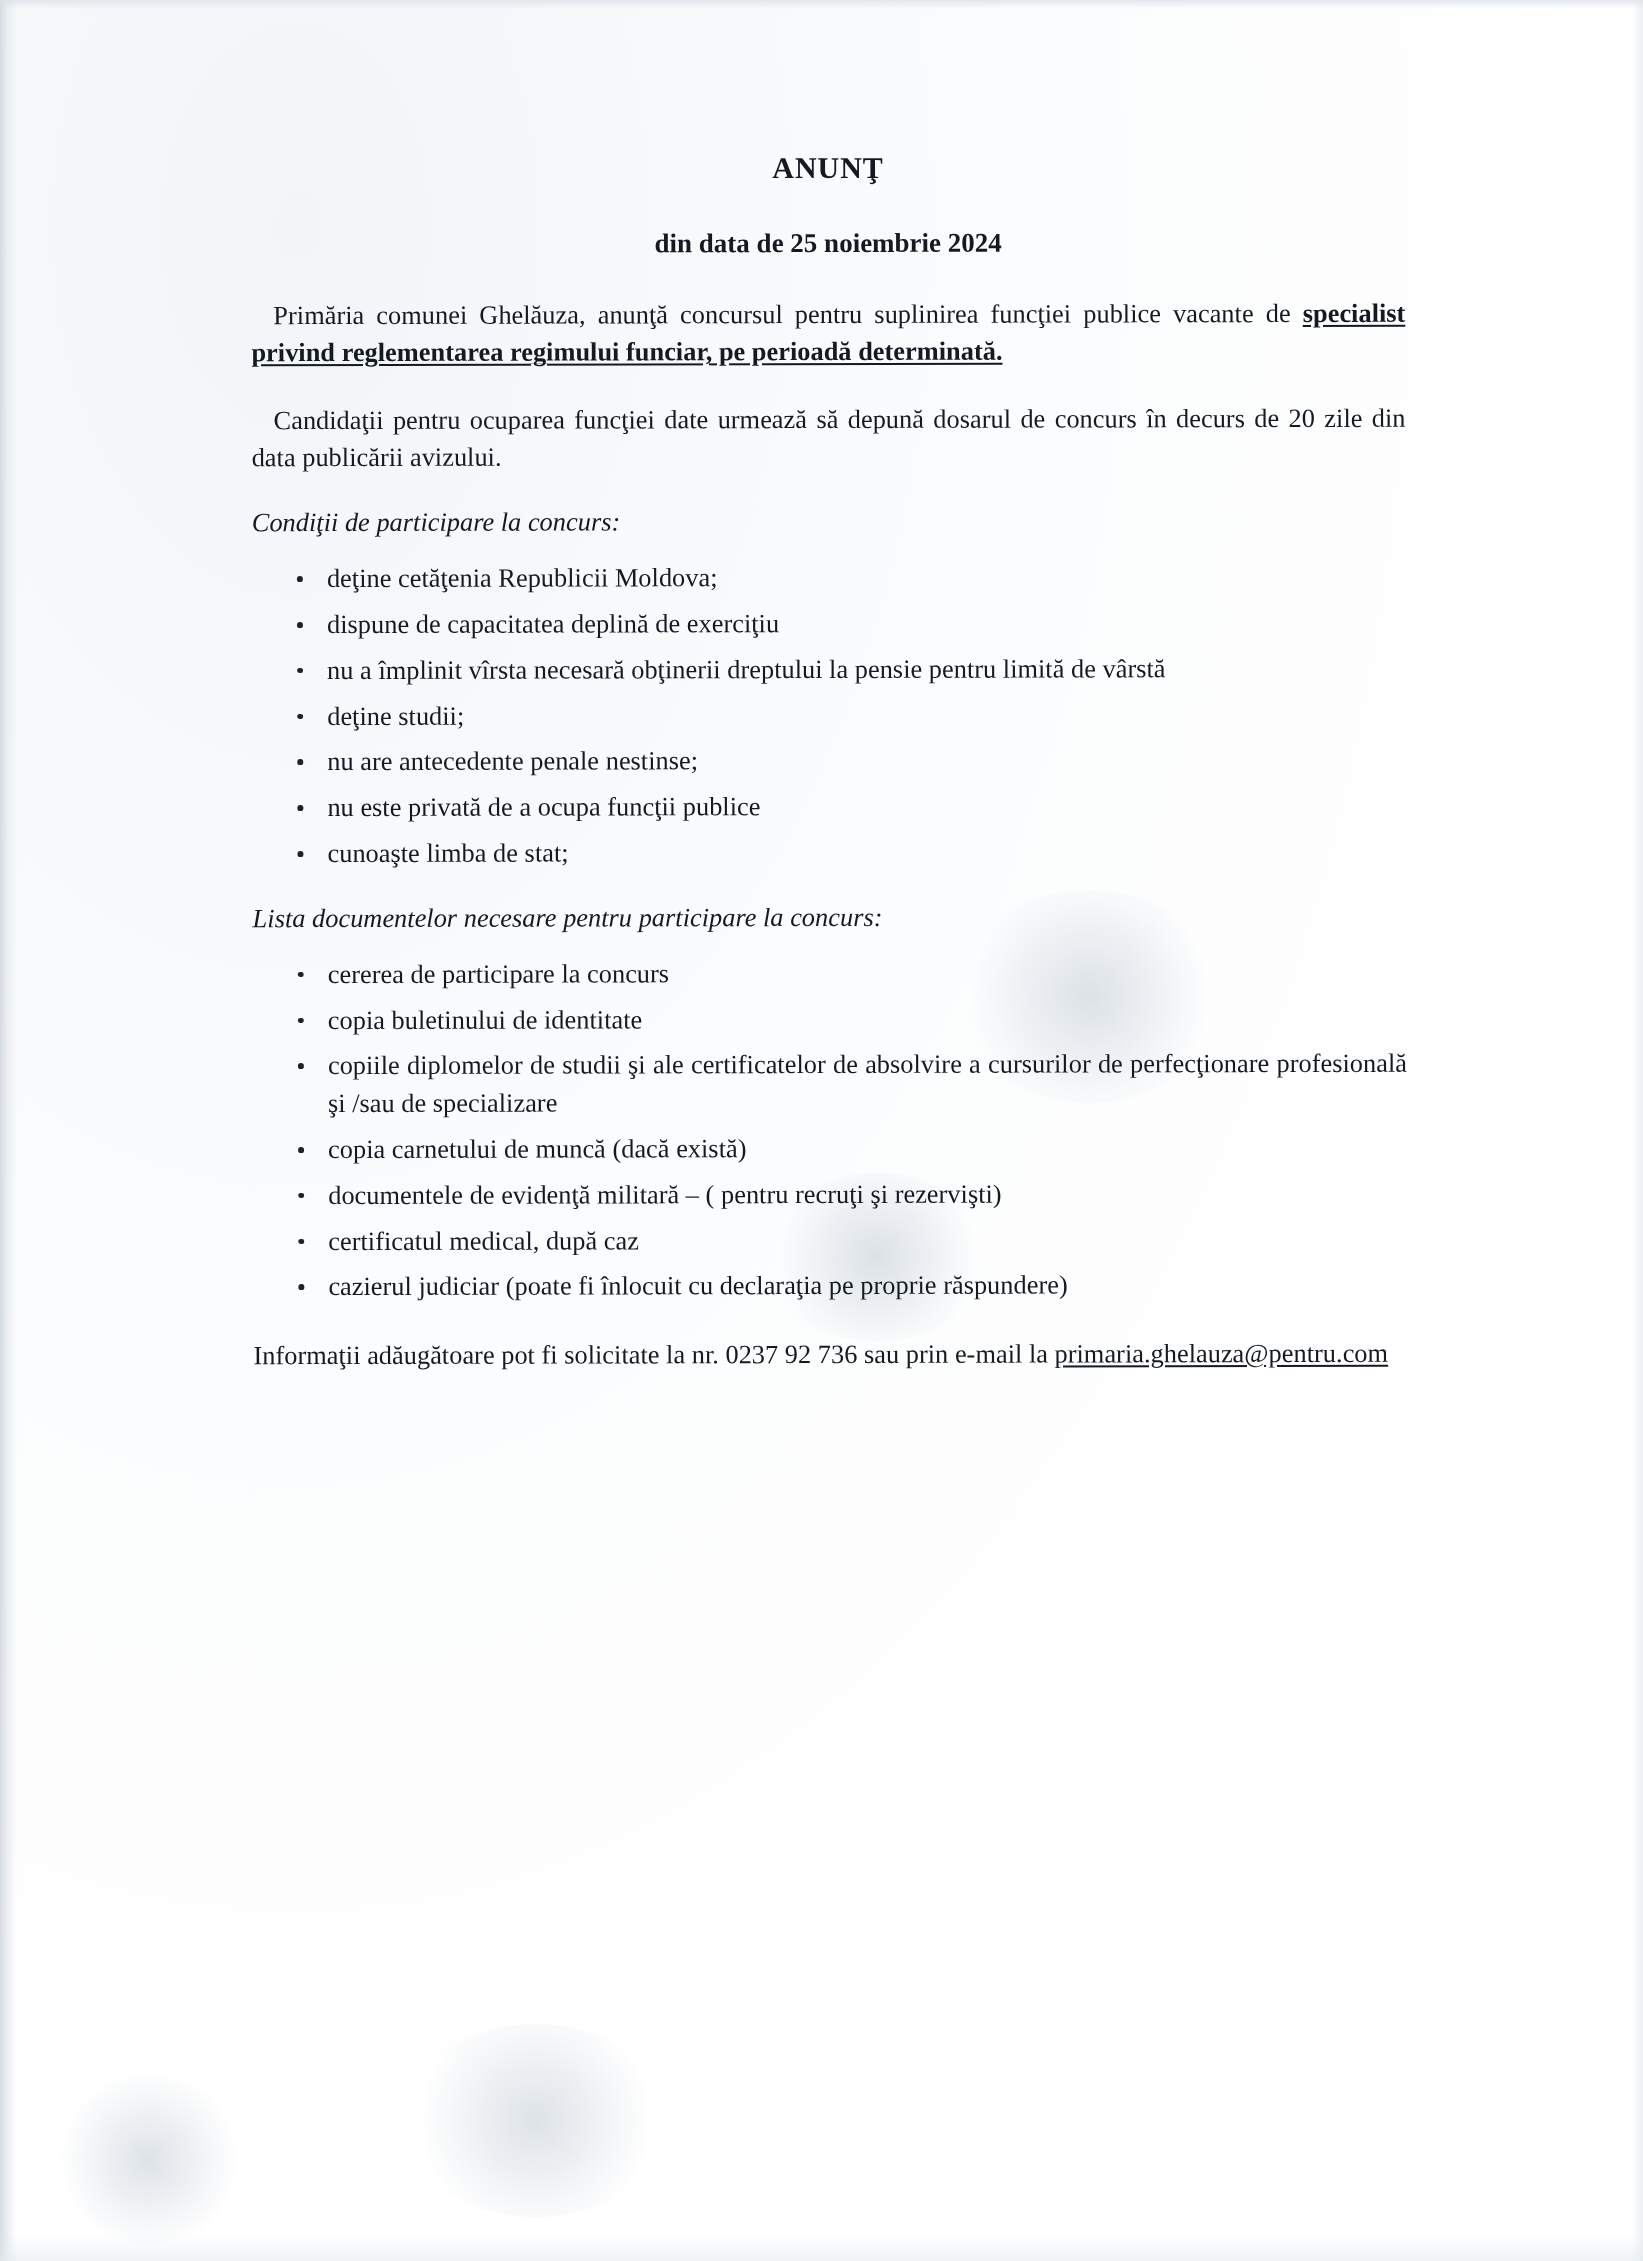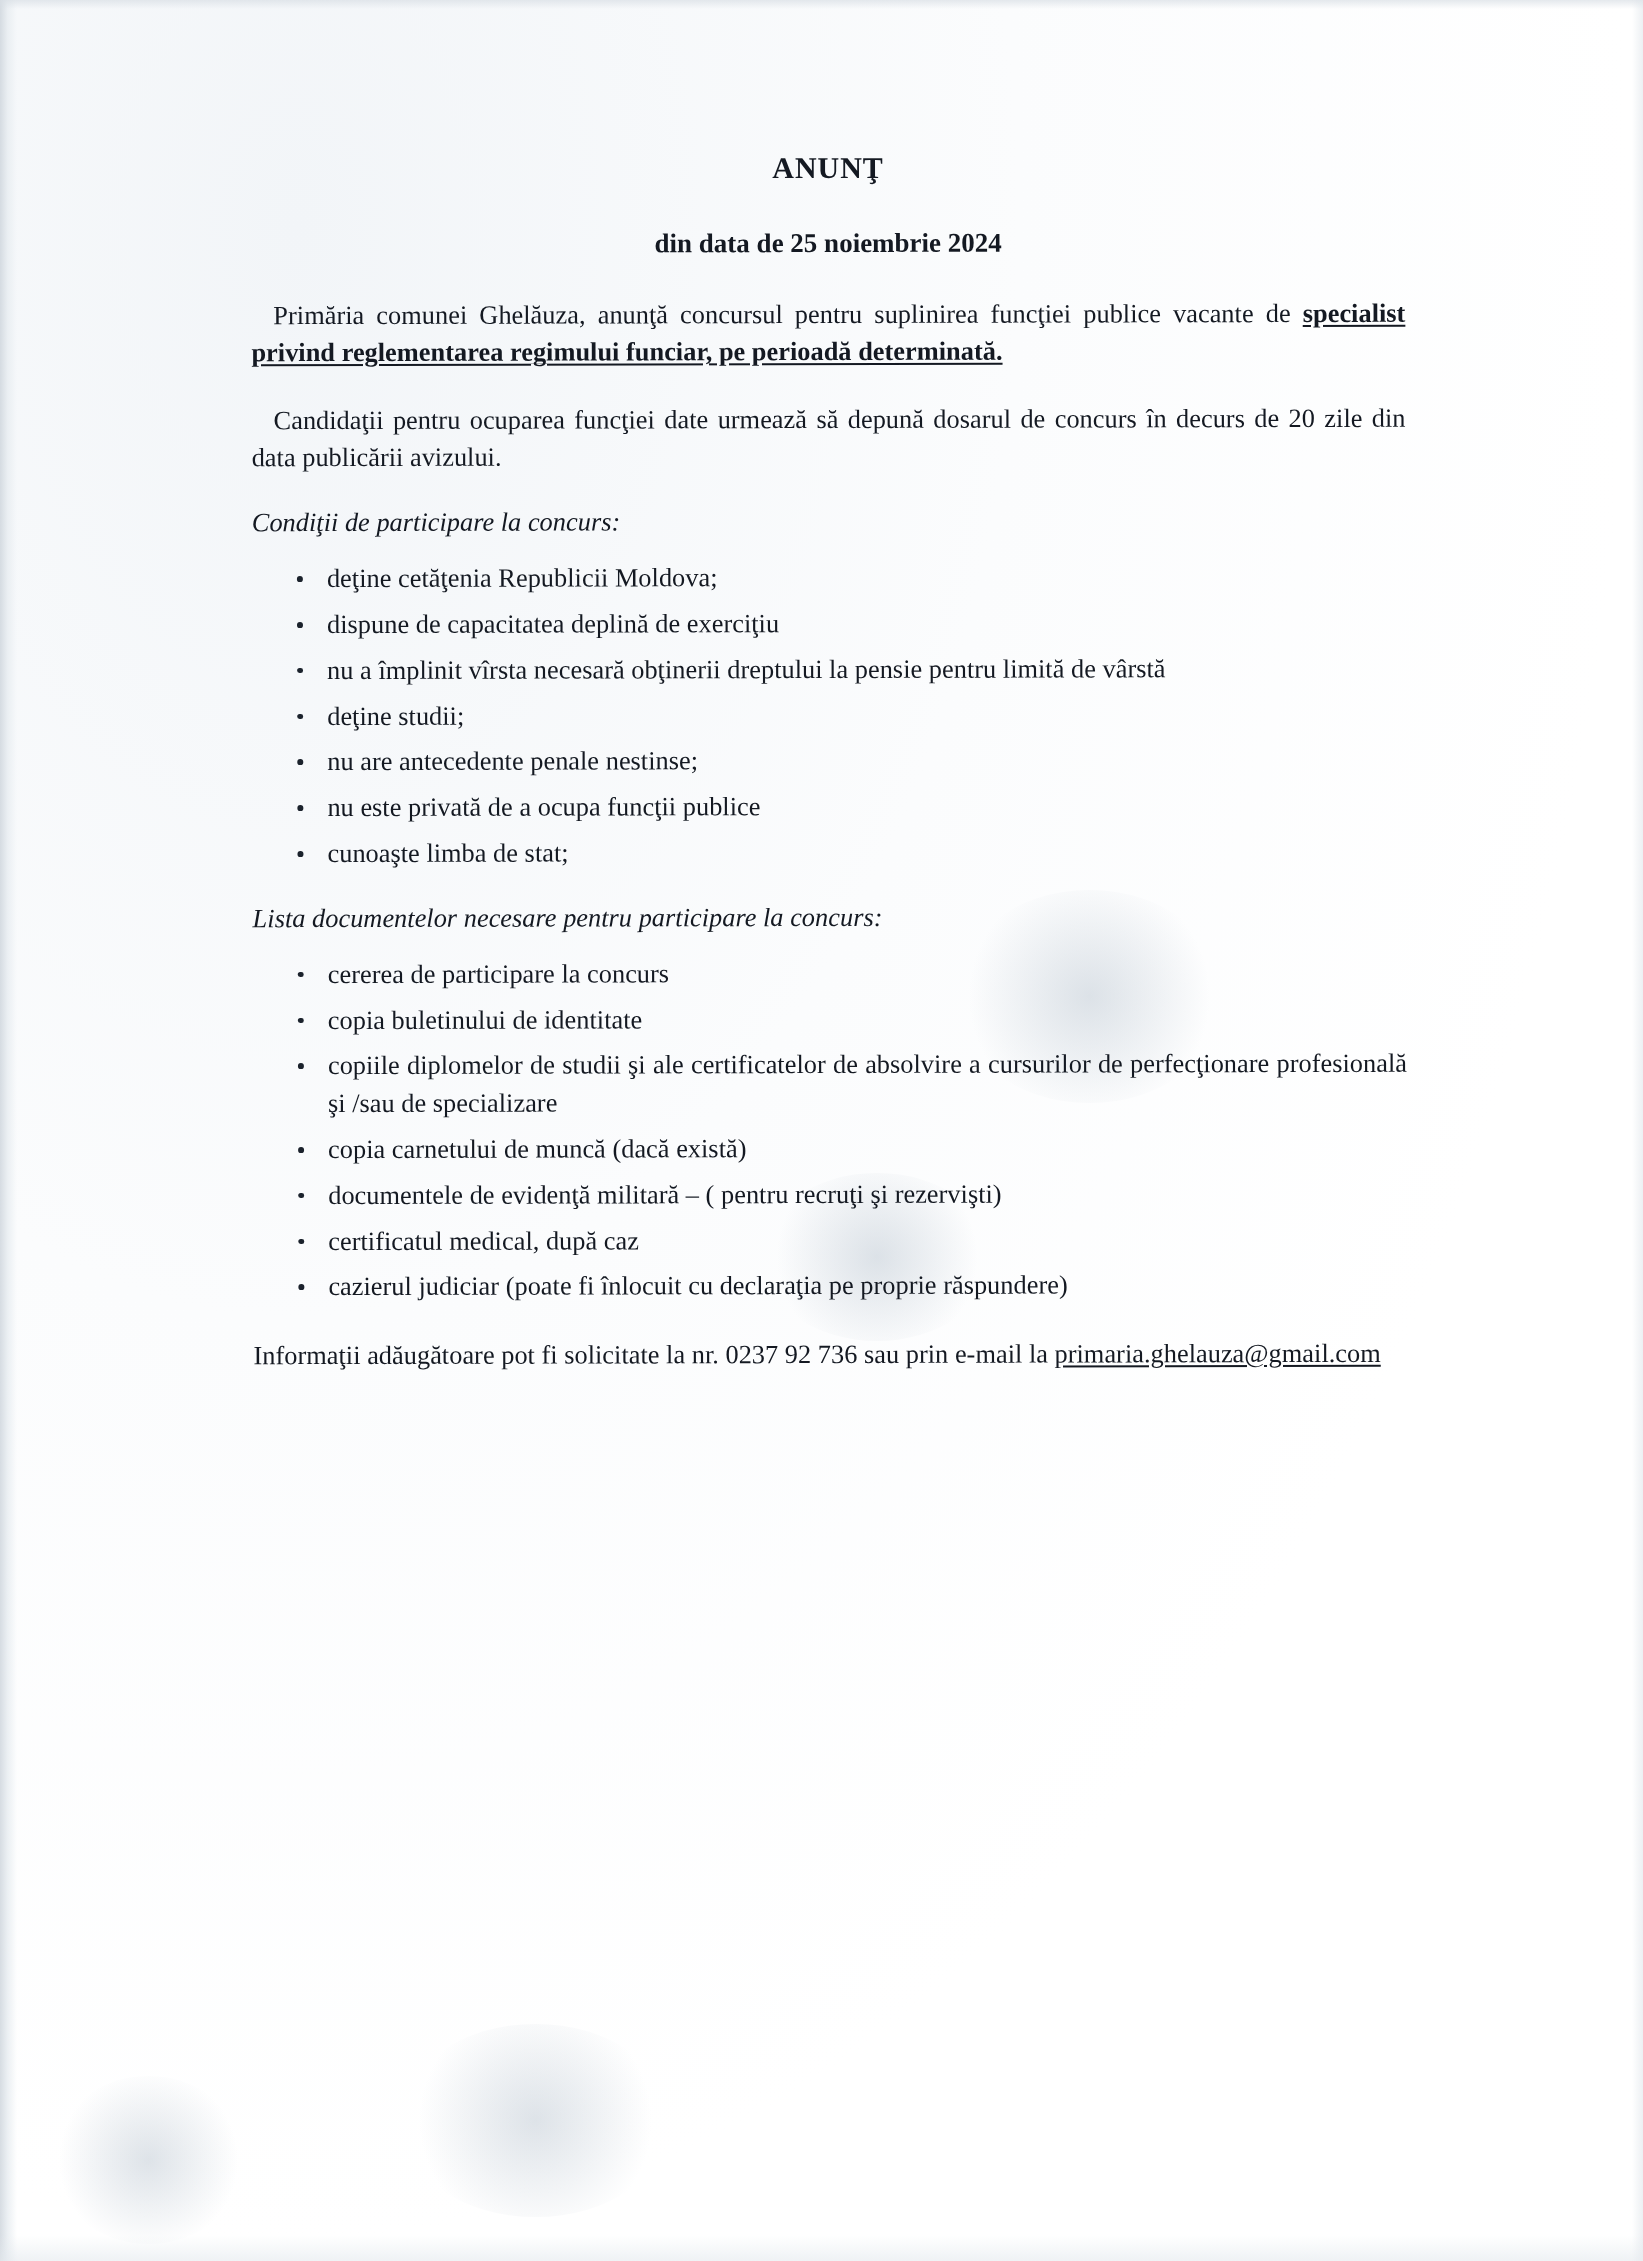--- a/index.html
+++ b/index.html
@@ -185,18 +185,18 @@
       <li class="nojust">cererea de participare la concurs</li>
       <li class="nojust">copia buletinului de identitate</li>
       <li>copiile diplomelor de studii şi ale certificatelor de absolvire a cursurilor de perfecţionare profesională şi /sau de specializare</li>
       <li class="nojust">copia carnetului de muncă (dacă există)</li>
       <li class="nojust">documentele de evidenţă militară – ( pentru recruţi şi rezervişti)</li>
       <li class="nojust">certificatul medical, după caz</li>
       <li>cazierul judiciar (poate fi înlocuit cu declaraţia pe proprie răspundere)</li>
     </ul>
 
     <p class="final">
-      <span>Informaţii adăugătoare pot fi solicitate la nr. 0237 92 736 sau prin e-mail la </span><span class="mailto">primaria.ghelauza@gmail.com</span>
+      <span>Informaţii adăugătoare pot fi solicitate la nr. 0237 92 736 sau prin e-mail la </span><span class="mailto">primaria.ghelauza@pentru.com</span>
     </p>
 
   </div>
 </div>
 
 
 </body></html>

